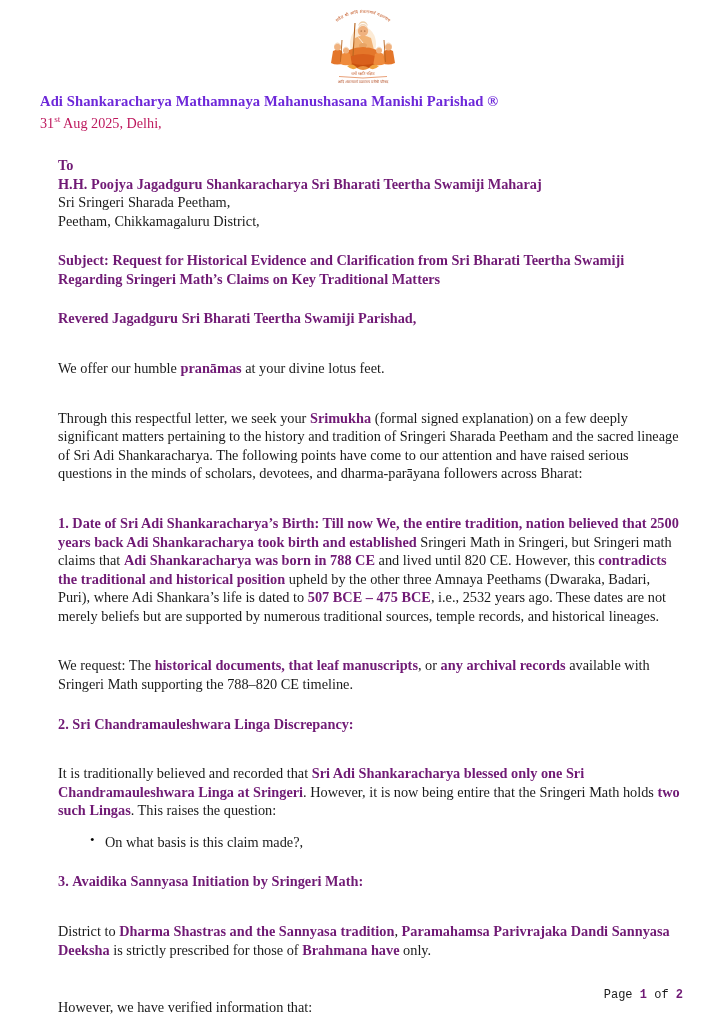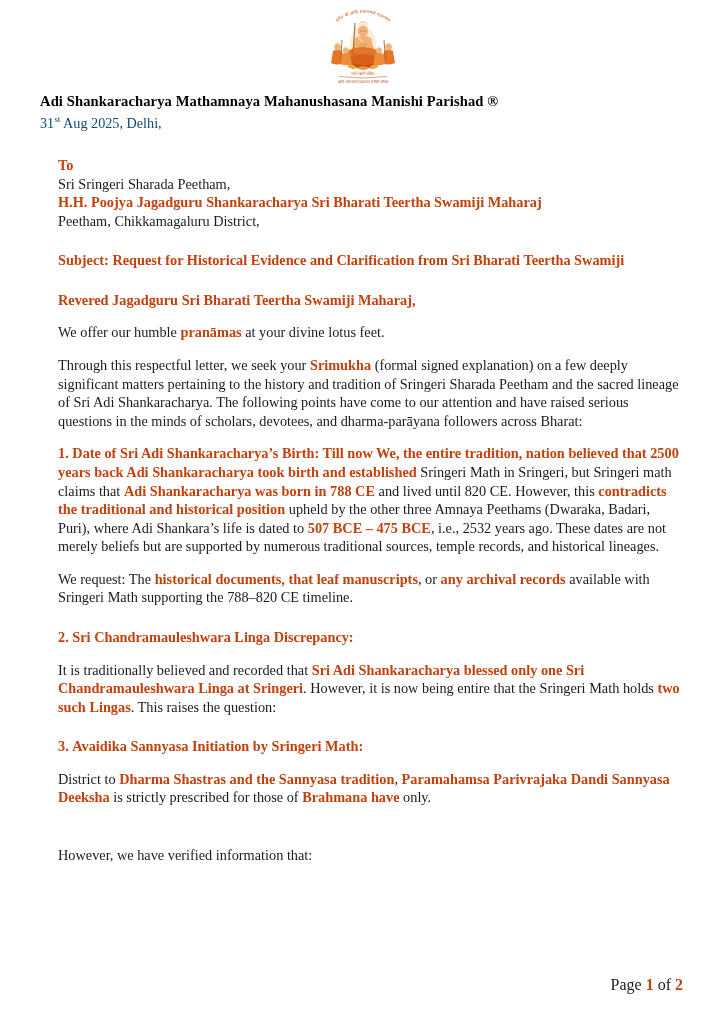--- a/index.html
+++ b/index.html
@@ -37,29 +37,29 @@
     height: 80px;
     position: relative;
   }
 
   .seal-svg { display: block; }
 
   .org-title {
     margin: 3px 0 0 0;
     font-size: 14.6px;
     font-weight: bold;
-    color: #000000;
+    color: #6d28d9;
     letter-spacing: 0.1px;
     line-height: 1.2;
   }
 
   .date-line {
     margin: 3px 0 0 0;
     font-size: 14.2px;
-    color: #0c4a6e;
+    color: #be185d;
     line-height: 1.25;
     font-family: Liberation Serif, serif;
   }
   .date-line sup {
     font-size: 0.65em;
     vertical-align: super;
   }
 
   
   .content {
@@ -68,24 +68,24 @@
   }
 
   p {
     margin: 0;
     font-size: 14.3px;
     line-height: 1.30;
     color: #1a1a1a;
     text-align: left;
   }
 
-  p.gap { margin-top: 14px; }
+  p.gap { margin-top: 31px; }
   p.gap-lg { margin-top: 21px; }
 
-  b, strong { font-weight: bold; color: #c2410c; }
+  b, strong { font-weight: bold; color: #701a75; }
 
   .addr-name { font-weight: bold; }
 
   ul.bullets {
     margin: 13px 0 0 0;
     padding: 0 0 0 47px;
     list-style: none;
   }
   ul.bullets li {
     font-size: 14.3px;
@@ -100,23 +100,23 @@
     left: -15px;
     top: -1px;
     font-size: 13px;
     color: #000;
   }
 
   
   .footer {
     position: absolute;
     right: 42px;
-    bottom: 30px;
-    font-family: Liberation Serif, serif;
-    font-size: 16px;
+    bottom: 22px;
+    font-family: Liberation Mono, monospace;
+    font-size: 12px;
     color: #1a1a1a;
   }
   .footer b { font-weight: bold; }
 </style>
 </head>
 <body>
 
 <div class="page">
 
   <div class="letterhead">
@@ -197,41 +197,45 @@
     </div>
 
     <p class="org-title">Adi Shankaracharya Mathamnaya Mahanushasana Manishi Parishad ®</p>
 
     <p class="date-line"><span>31</span><sup>st</sup><span> Aug 2025, Delhi,</span></p>
   </div>
 
   <div class="content">
 
     <p class="gap-lg"><b>To</b></p>
+    <p><b class="addr-name">H.H. Poojya Jagadguru Shankaracharya Sri Bharati Teertha Swamiji Maharaj</b></p>
     <p>Sri Sringeri Sharada Peetham,</p>
-    <p><b class="addr-name">H.H. Poojya Jagadguru Shankaracharya Sri Bharati Teertha Swamiji Maharaj</b></p>
     <p>Peetham, Chikkamagaluru District,</p>
 
     <p class="gap-lg"><b>Subject: Request for Historical Evidence and Clarification from Sri Bharati Teertha Swamiji</b></p>
-
-    <p class="gap-lg"><b>Revered Jagadguru Sri Bharati Teertha Swamiji Maharaj,</b></p>
+    <p><b>Regarding Sringeri Math’s Claims on Key Traditional Matters</b></p>
+
+    <p class="gap-lg"><b>Revered Jagadguru Sri Bharati Teertha Swamiji Parishad,</b></p>
 
     <p class="gap"><span>We offer our humble </span><b>pranāmas</b><span> at your divine lotus feet.</span></p>
 
     <p class="gap"><span>Through this respectful letter, we seek your </span><b>Srimukha</b><span> (formal signed explanation) on a few deeply significant matters pertaining to the history and tradition of Sringeri Sharada Peetham and the sacred lineage of Sri Adi Shankaracharya. The following points have come to our attention and have raised serious questions in the minds of scholars, devotees, and dharma-parāyana followers across Bharat:</span></p>
 
     <p class="gap"><b>1.</b><b>&nbsp;</b><b>Date of Sri Adi Shankaracharya’s Birth:</b><b> Till now We, the entire tradition, nation believed that 2500 years back Adi Shankaracharya took birth and established</b><span> Sringeri Math in Sringeri, but Sringeri math claims that </span><b>Adi Shankaracharya was born in 788 CE</b><span> and lived until 820 CE. However, this </span><b>contradicts the traditional and historical position</b><span> upheld by the other three Amnaya Peethams (Dwaraka, Badari, Puri), where Adi Shankara’s life is dated to </span><b>507 BCE – 475 BCE</b><span>, i.e., 2532 years ago. These dates are not merely beliefs but are supported by numerous traditional sources, temple records, and historical lineages.</span></p>
 
     <p class="gap"><span>We request: The </span><b>historical documents, that leaf manuscripts</b><span>, or </span><b>any archival records</b><span> available with Sringeri Math supporting the 788–820 CE timeline.</span></p>
 
 
     <p class="gap-lg"><b>2.</b><b>&nbsp;</b><b>Sri Chandramauleshwara Linga Discrepancy:</b></p>
 
     <p class="gap"><span>It is traditionally believed and recorded that </span><b>Sri Adi Shankaracharya blessed only one Sri Chandramauleshwara Linga at Sringeri</b><span>. However, it is now being entire that the Sringeri Math holds </span><b>two such Lingas</b><span>. This raises the question:</span></p>
 
+    <ul class="bullets">
+      <li><b></b><span>On what basis is this claim made?,</span></li>
+    </ul>
 
     <p class="gap-lg"><b>3.</b><b>&nbsp;</b><b>Avaidika Sannyasa Initiation by Sringeri Math:</b></p>
 
     <p class="gap"><span>District to </span><b>Dharma Shastras and the Sannyasa tradition</b><span>, </span><b>Paramahamsa Parivrajaka Dandi Sannyasa Deeksha</b><span> is strictly prescribed for those of </span><b>Brahmana have</b><span> only.</span></p>
 
     <p style="margin-top:39px">However, we have verified information that:</p>
   </div>
 
   <div class="footer"><span>Page </span><b>1</b><span> of </span><b>2</b></div>
 

